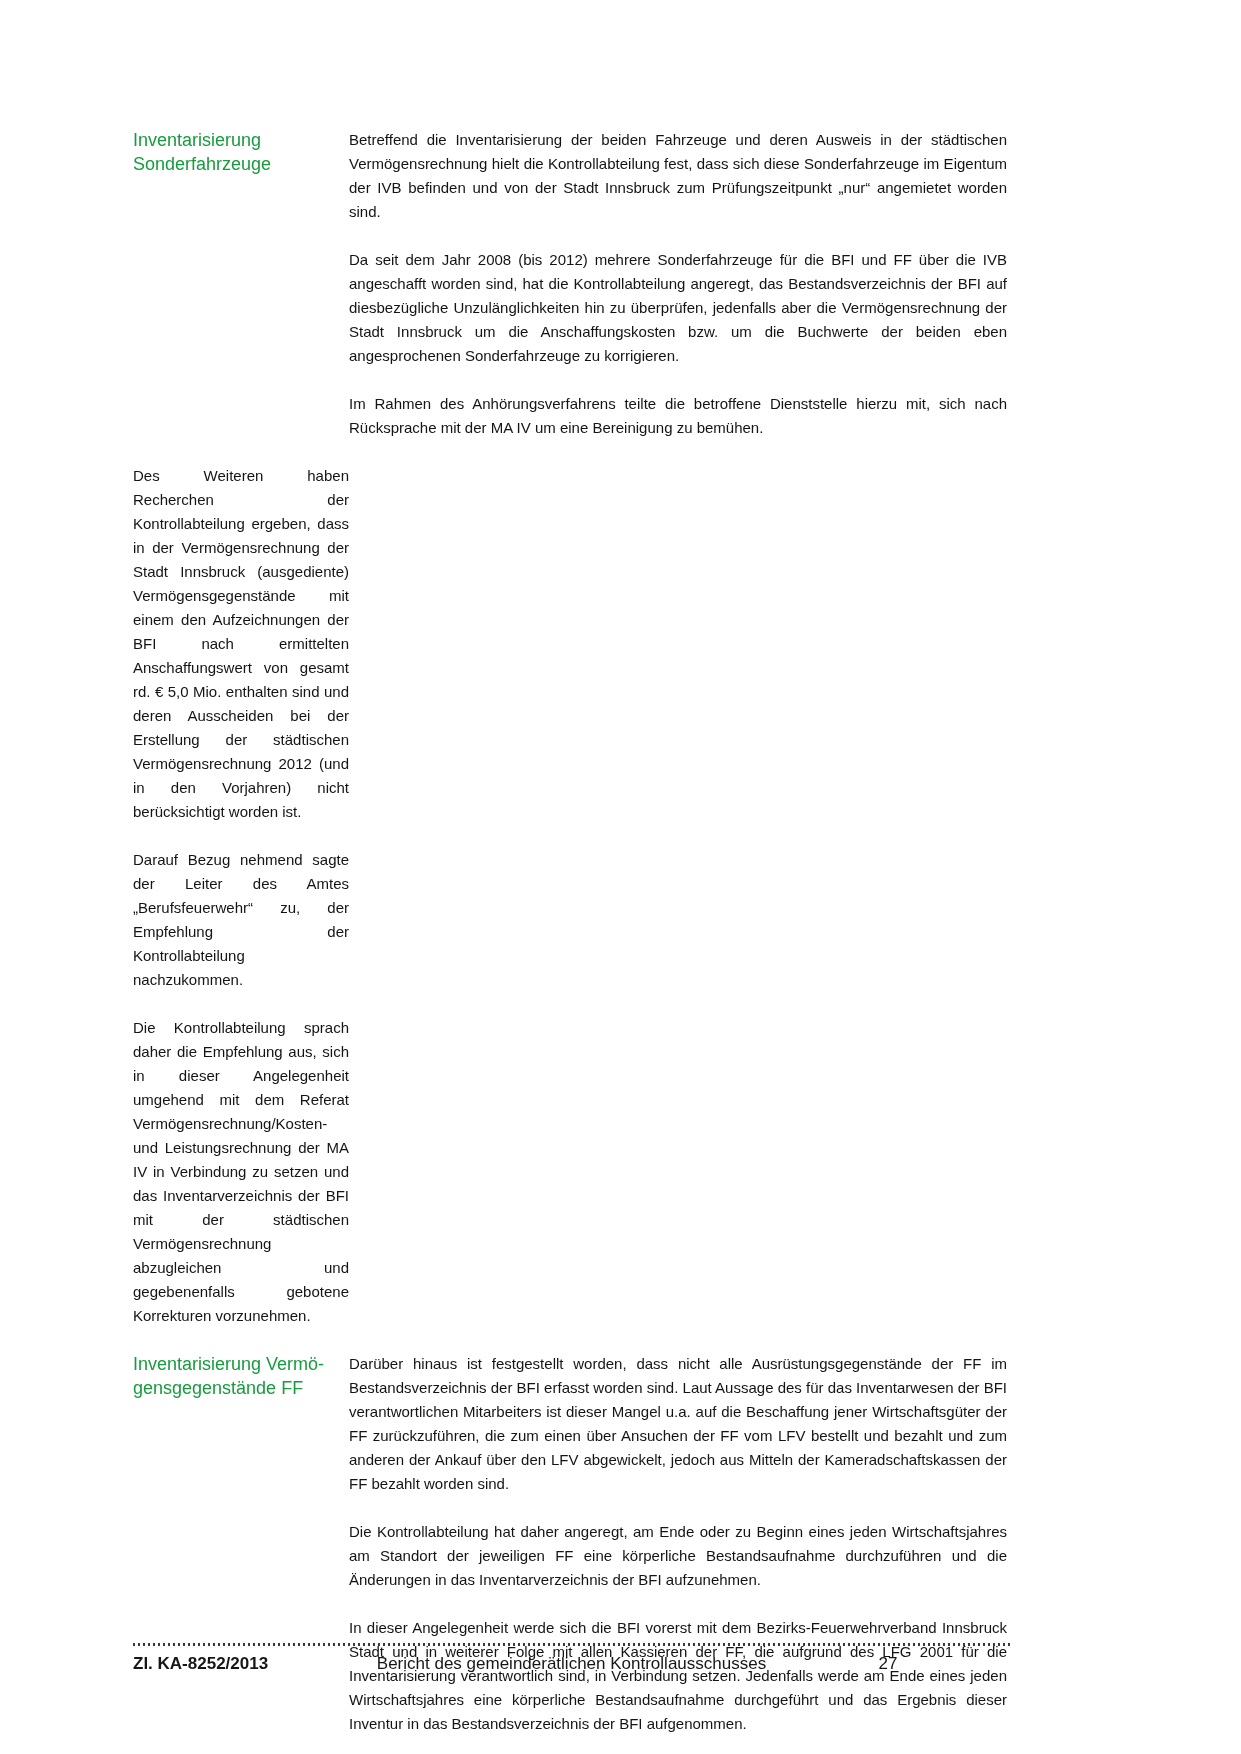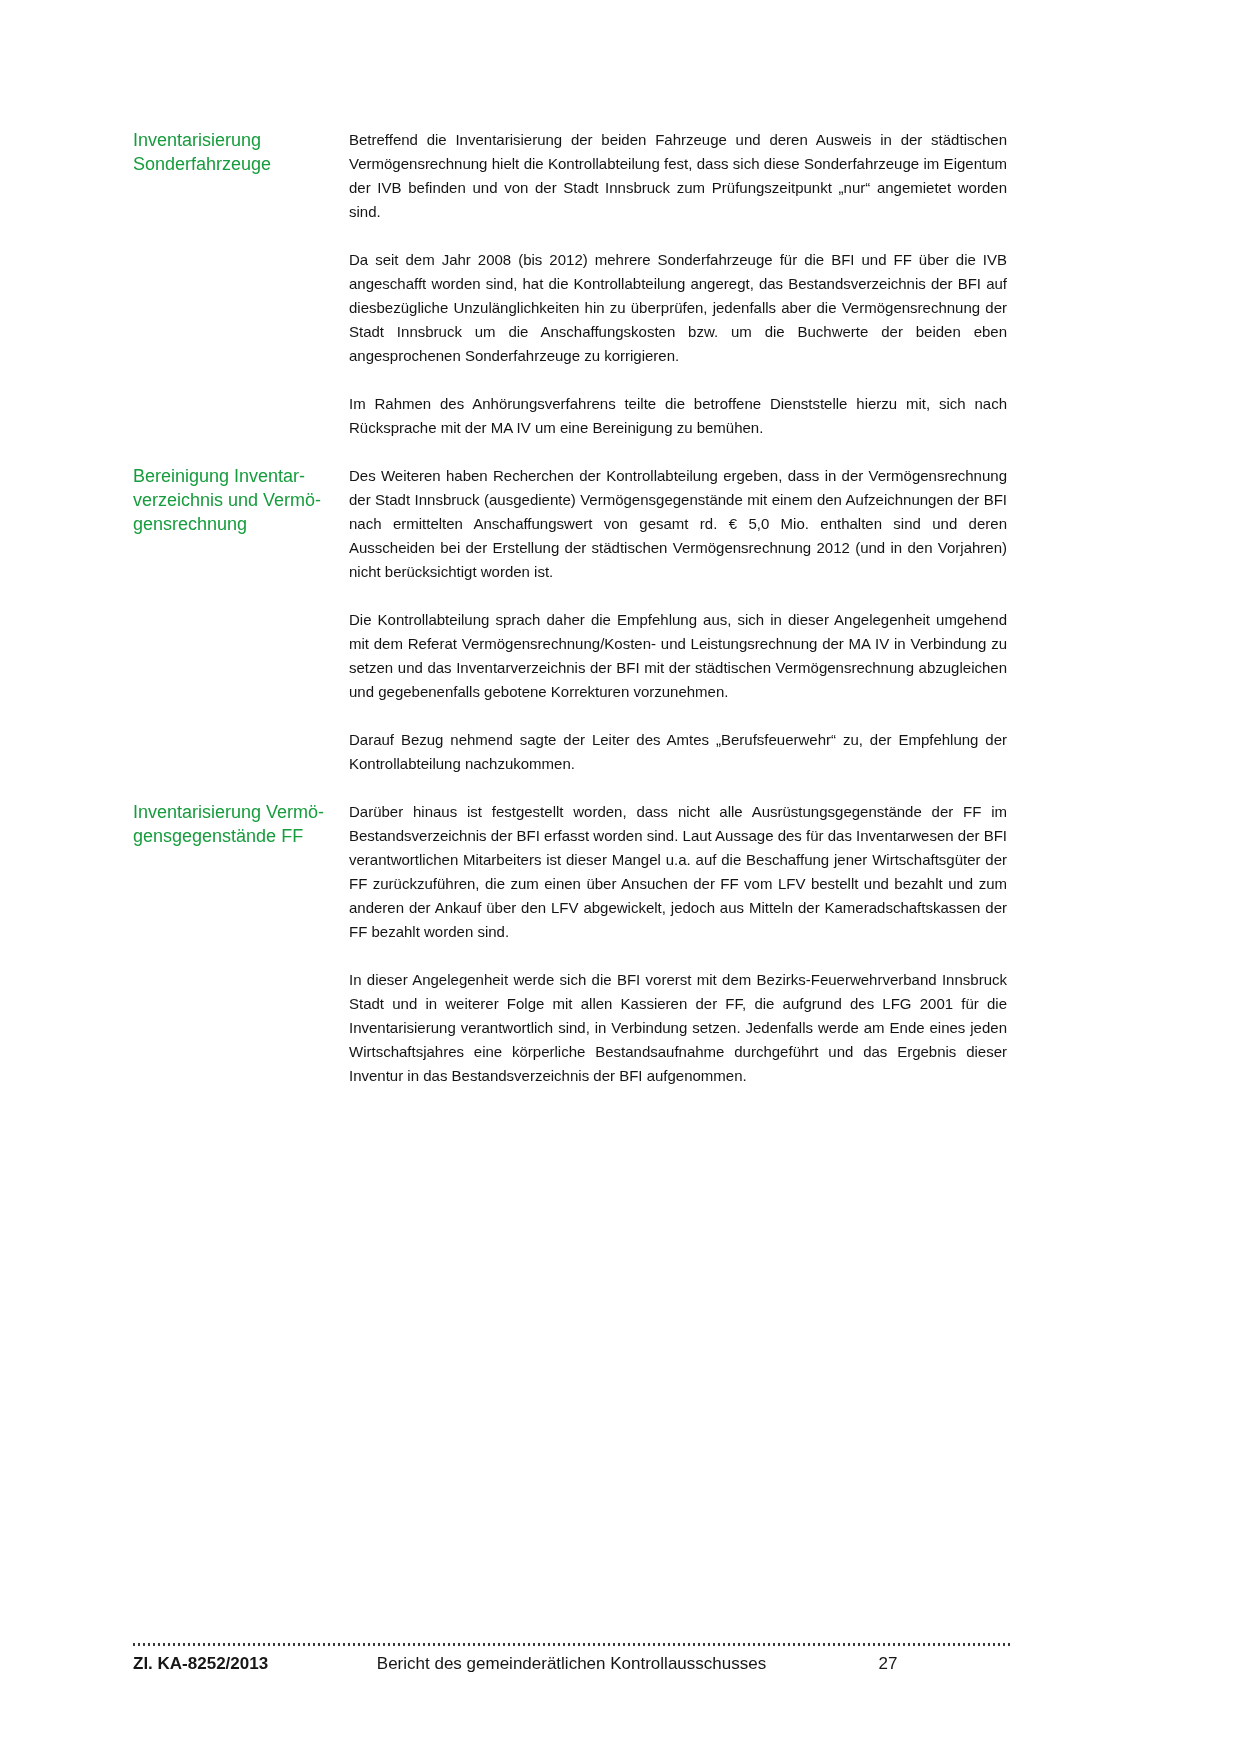--- a/index.html
+++ b/index.html
@@ -77,35 +77,33 @@
       <aside class="margin-label">Inventarisierung
 Sonderfahrzeuge</aside>
       <div class="body-col">
         <p>Betreffend die Inventarisierung der beiden Fahrzeuge und deren Aus­weis in der städtischen Vermögensrechnung hielt die Kontrollabteilung fest, dass sich diese Sonderfahrzeuge im Eigentum der IVB befinden und von der Stadt Innsbruck zum Prüfungszeitpunkt „nur“ angemietet worden sind.</p>
         <p>Da seit dem Jahr 2008 (bis 2012) mehrere Sonderfahrzeuge für die BFI und FF über die IVB angeschafft worden sind, hat die Kontrollabteilung angeregt, das Bestandsverzeichnis der BFI auf diesbezügliche Unzu­länglichkeiten hin zu überprüfen, jedenfalls aber die Vermögensrech­nung der Stadt Innsbruck um die Anschaffungskosten bzw. um die Buchwerte der beiden eben angesprochenen Sonderfahrzeuge zu kor­rigieren.</p>
         <p>Im Rahmen des Anhörungsverfahrens teilte die betroffene Dienststelle hierzu mit, sich nach Rücksprache mit der MA IV um eine Bereinigung zu bemühen.</p>
       </div>
     </div>
 
     <div class="section">
-      <aside class="margin-label">Bereinigung Inventar-
-verzeichnis und Vermö-
-gensrechnung</aside>
       <div class="body-col">
         <p>Des Weiteren haben Recherchen der Kontrollabteilung ergeben, dass in der Vermögensrechnung der Stadt Innsbruck (ausgediente) Vermö­gensgegenstände mit einem den Aufzeichnungen der BFI nach ermit­telten Anschaffungswert von gesamt rd. € 5,0 Mio. enthalten sind und deren Ausscheiden bei der Erstellung der städtischen Vermögensrech­nung 2012 (und in den Vorjahren) nicht berücksichtigt worden ist.</p>
+        <p>Darauf Bezug nehmend sagte der Leiter des Amtes „Berufsfeuerwehr“ zu, der Empfehlung der Kontrollabteilung nachzukommen.</p>
         <p>Die Kontrollabteilung sprach daher die Empfehlung aus, sich in dieser Angelegenheit umgehend mit dem Referat Vermögensrechnung/Kos­ten- und Leistungsrechnung der MA IV in Verbindung zu setzen und das Inventarverzeichnis der BFI mit der städtischen Vermögensrech­nung abzugleichen und gegebenenfalls gebotene Korrekturen vorzu­nehmen.</p>
-        <p>Darauf Bezug nehmend sagte der Leiter des Amtes „Berufsfeuerwehr“ zu, der Empfehlung der Kontrollabteilung nachzukommen.</p>
       </div>
     </div>
 
     <div class="section">
       <aside class="margin-label">Inventarisierung Vermö-
 gensgegenstände FF</aside>
       <div class="body-col">
         <p>Darüber hinaus ist festgestellt worden, dass nicht alle Ausrüstungs­gegenstände der FF im Bestandsverzeichnis der BFI erfasst worden sind. Laut Aussage des für das Inventarwesen der BFI verantwortlichen Mitarbeiters ist dieser Mangel u.a. auf die Beschaffung jener Wirt­schaftsgüter der FF zurückzuführen, die zum einen über Ansuchen der FF vom LFV bestellt und bezahlt und zum anderen der Ankauf über den LFV abgewickelt, jedoch aus Mitteln der Kameradschaftskassen der FF bezahlt worden sind.</p>
+        <p>Die Kontrollabteilung hat daher angeregt, am Ende oder zu Beginn eines jeden Wirtschaftsjahres am Standort der jeweiligen FF eine kör­perliche Bestandsaufnahme durchzuführen und die Änderungen in das Inventarverzeichnis der BFI aufzunehmen.</p>
         <p>In dieser Angelegenheit werde sich die BFI vorerst mit dem Bezirks-Feuerwehrverband Innsbruck Stadt und in weiterer Folge mit allen Kassieren der FF, die aufgrund des LFG 2001 für die Inventarisierung verantwortlich sind, in Verbindung setzen. Jedenfalls werde am Ende eines jeden Wirtschaftsjahres eine körperliche Bestandsaufnahme durchgeführt und das Ergebnis dieser Inventur in das Bestandsver­zeichnis der BFI aufgenommen.</p>
       </div>
     </div>
 
   </div>
 
   <div class="footer">
     <div class="dotted-rule"></div>
     <div class="footer-row">
       <span class="left">Zl. KA-8252/2013</span>

